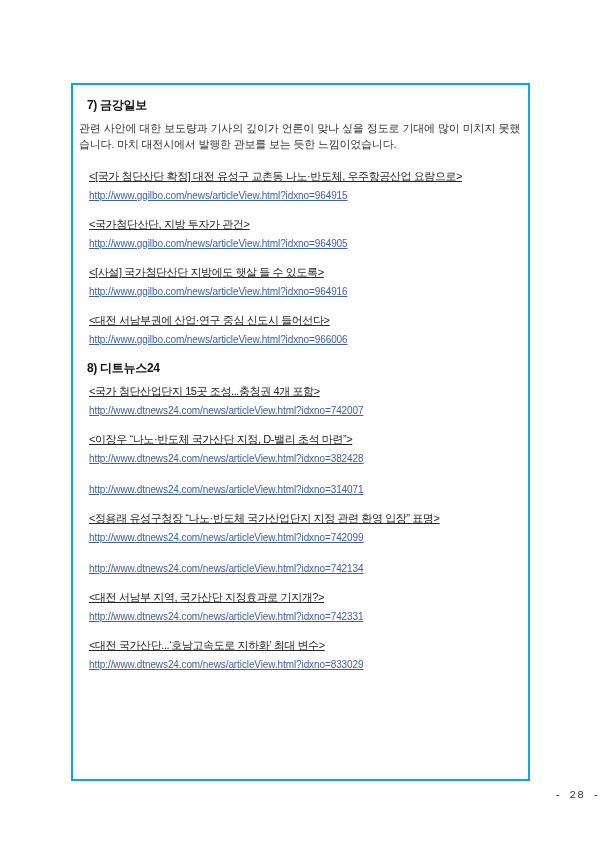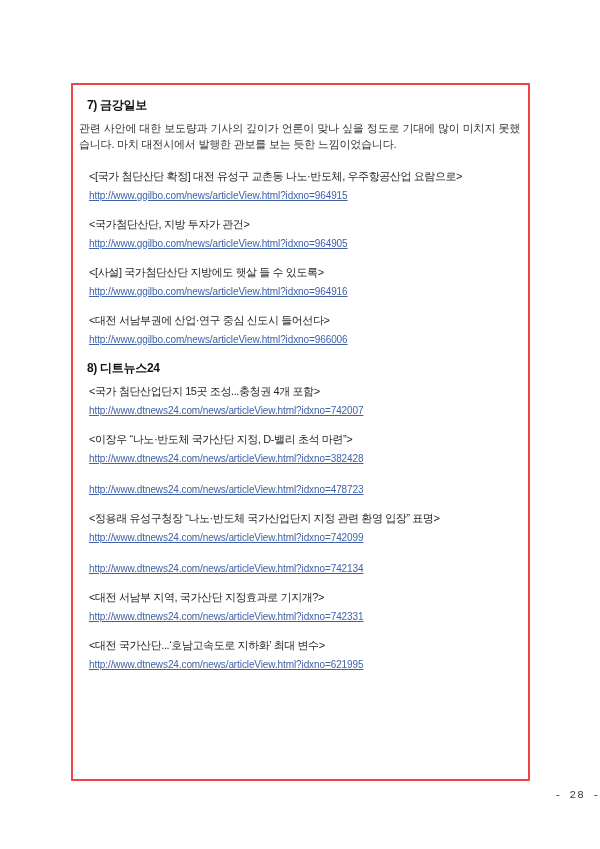--- a/index.html
+++ b/index.html
@@ -8,21 +8,21 @@
     width: 600px; height: 849px;
     background: #ffffff;
     font-family: "Liberation Sans", "DejaVu Sans", sans-serif;
     position: relative;
     color: #2e2e2e;
   }
   .frame {
     position: absolute;
     left: 71px; top: 83px;
     width: 459px; height: 698px;
-    border: 2px solid #ef4444;
+    border: 2px solid #0ea5e9;
     padding: 12px 8px 10px 6px;
     overflow: hidden;
   }
   .section { margin: 0; }
   .section + .section { margin-top: 11px; }
   .section-heading {
     font-size: 12px;
     font-weight: bold;
     color: #111111;
     margin: 0 0 6px 8px;
@@ -39,20 +39,21 @@
   }
   .article {
     margin-left: 10px;
     margin-bottom: 12px;
   }
   .article-title {
     font-size: 11px;
     line-height: 17px;
     color: #262626;
     letter-spacing: -0.4px;
+    text-decoration: underline;
   }
   .article-url {
     display: inline-block;
     font-size: 10px;
     line-height: 17px;
     color: #4061a9;
     text-decoration: underline;
     cursor: pointer;
     letter-spacing: -0.1px;
   }
@@ -99,34 +100,34 @@
 
     <div class="article">
       <div class="article-title">&lt;국가 첨단산업단지 15곳 조성...충청권 4개 포함&gt;</div>
       <a class="article-url">http://www.dtnews24.com/news/articleView.html?idxno=742007</a>
     </div>
     <div class="article">
       <div class="article-title">&lt;이장우 “나노·반도체 국가산단 지정, D-밸리 초석 마련”&gt;</div>
       <a class="article-url">http://www.dtnews24.com/news/articleView.html?idxno=382428</a>
     </div>
     <div class="article">
-      <a class="article-url">http://www.dtnews24.com/news/articleView.html?idxno=478723</a>
+      <a class="article-url">http://www.dtnews24.com/news/articleView.html?idxno=314071</a>
     </div>
     <div class="article">
       <div class="article-title">&lt;정용래 유성구청장 “나노·반도체 국가산업단지 지정 관련 환영 입장” 표명&gt;</div>
       <a class="article-url">http://www.dtnews24.com/news/articleView.html?idxno=742099</a>
     </div>
     <div class="article">
       <a class="article-url">http://www.dtnews24.com/news/articleView.html?idxno=742134</a>
     </div>
     <div class="article">
       <div class="article-title">&lt;대전 서남부 지역, 국가산단 지정효과로 기지개?&gt;</div>
       <a class="article-url">http://www.dtnews24.com/news/articleView.html?idxno=742331</a>
     </div>
     <div class="article">
       <div class="article-title">&lt;대전 국가산단...‘호남고속도로 지하화’ 최대 변수&gt;</div>
-      <a class="article-url">http://www.dtnews24.com/news/articleView.html?idxno=621995</a>
+      <a class="article-url">http://www.dtnews24.com/news/articleView.html?idxno=833029</a>
     </div>
   </div>
 
 </div>
 
 <div class="pageno">- 28 -</div>
 
 </body></html>

